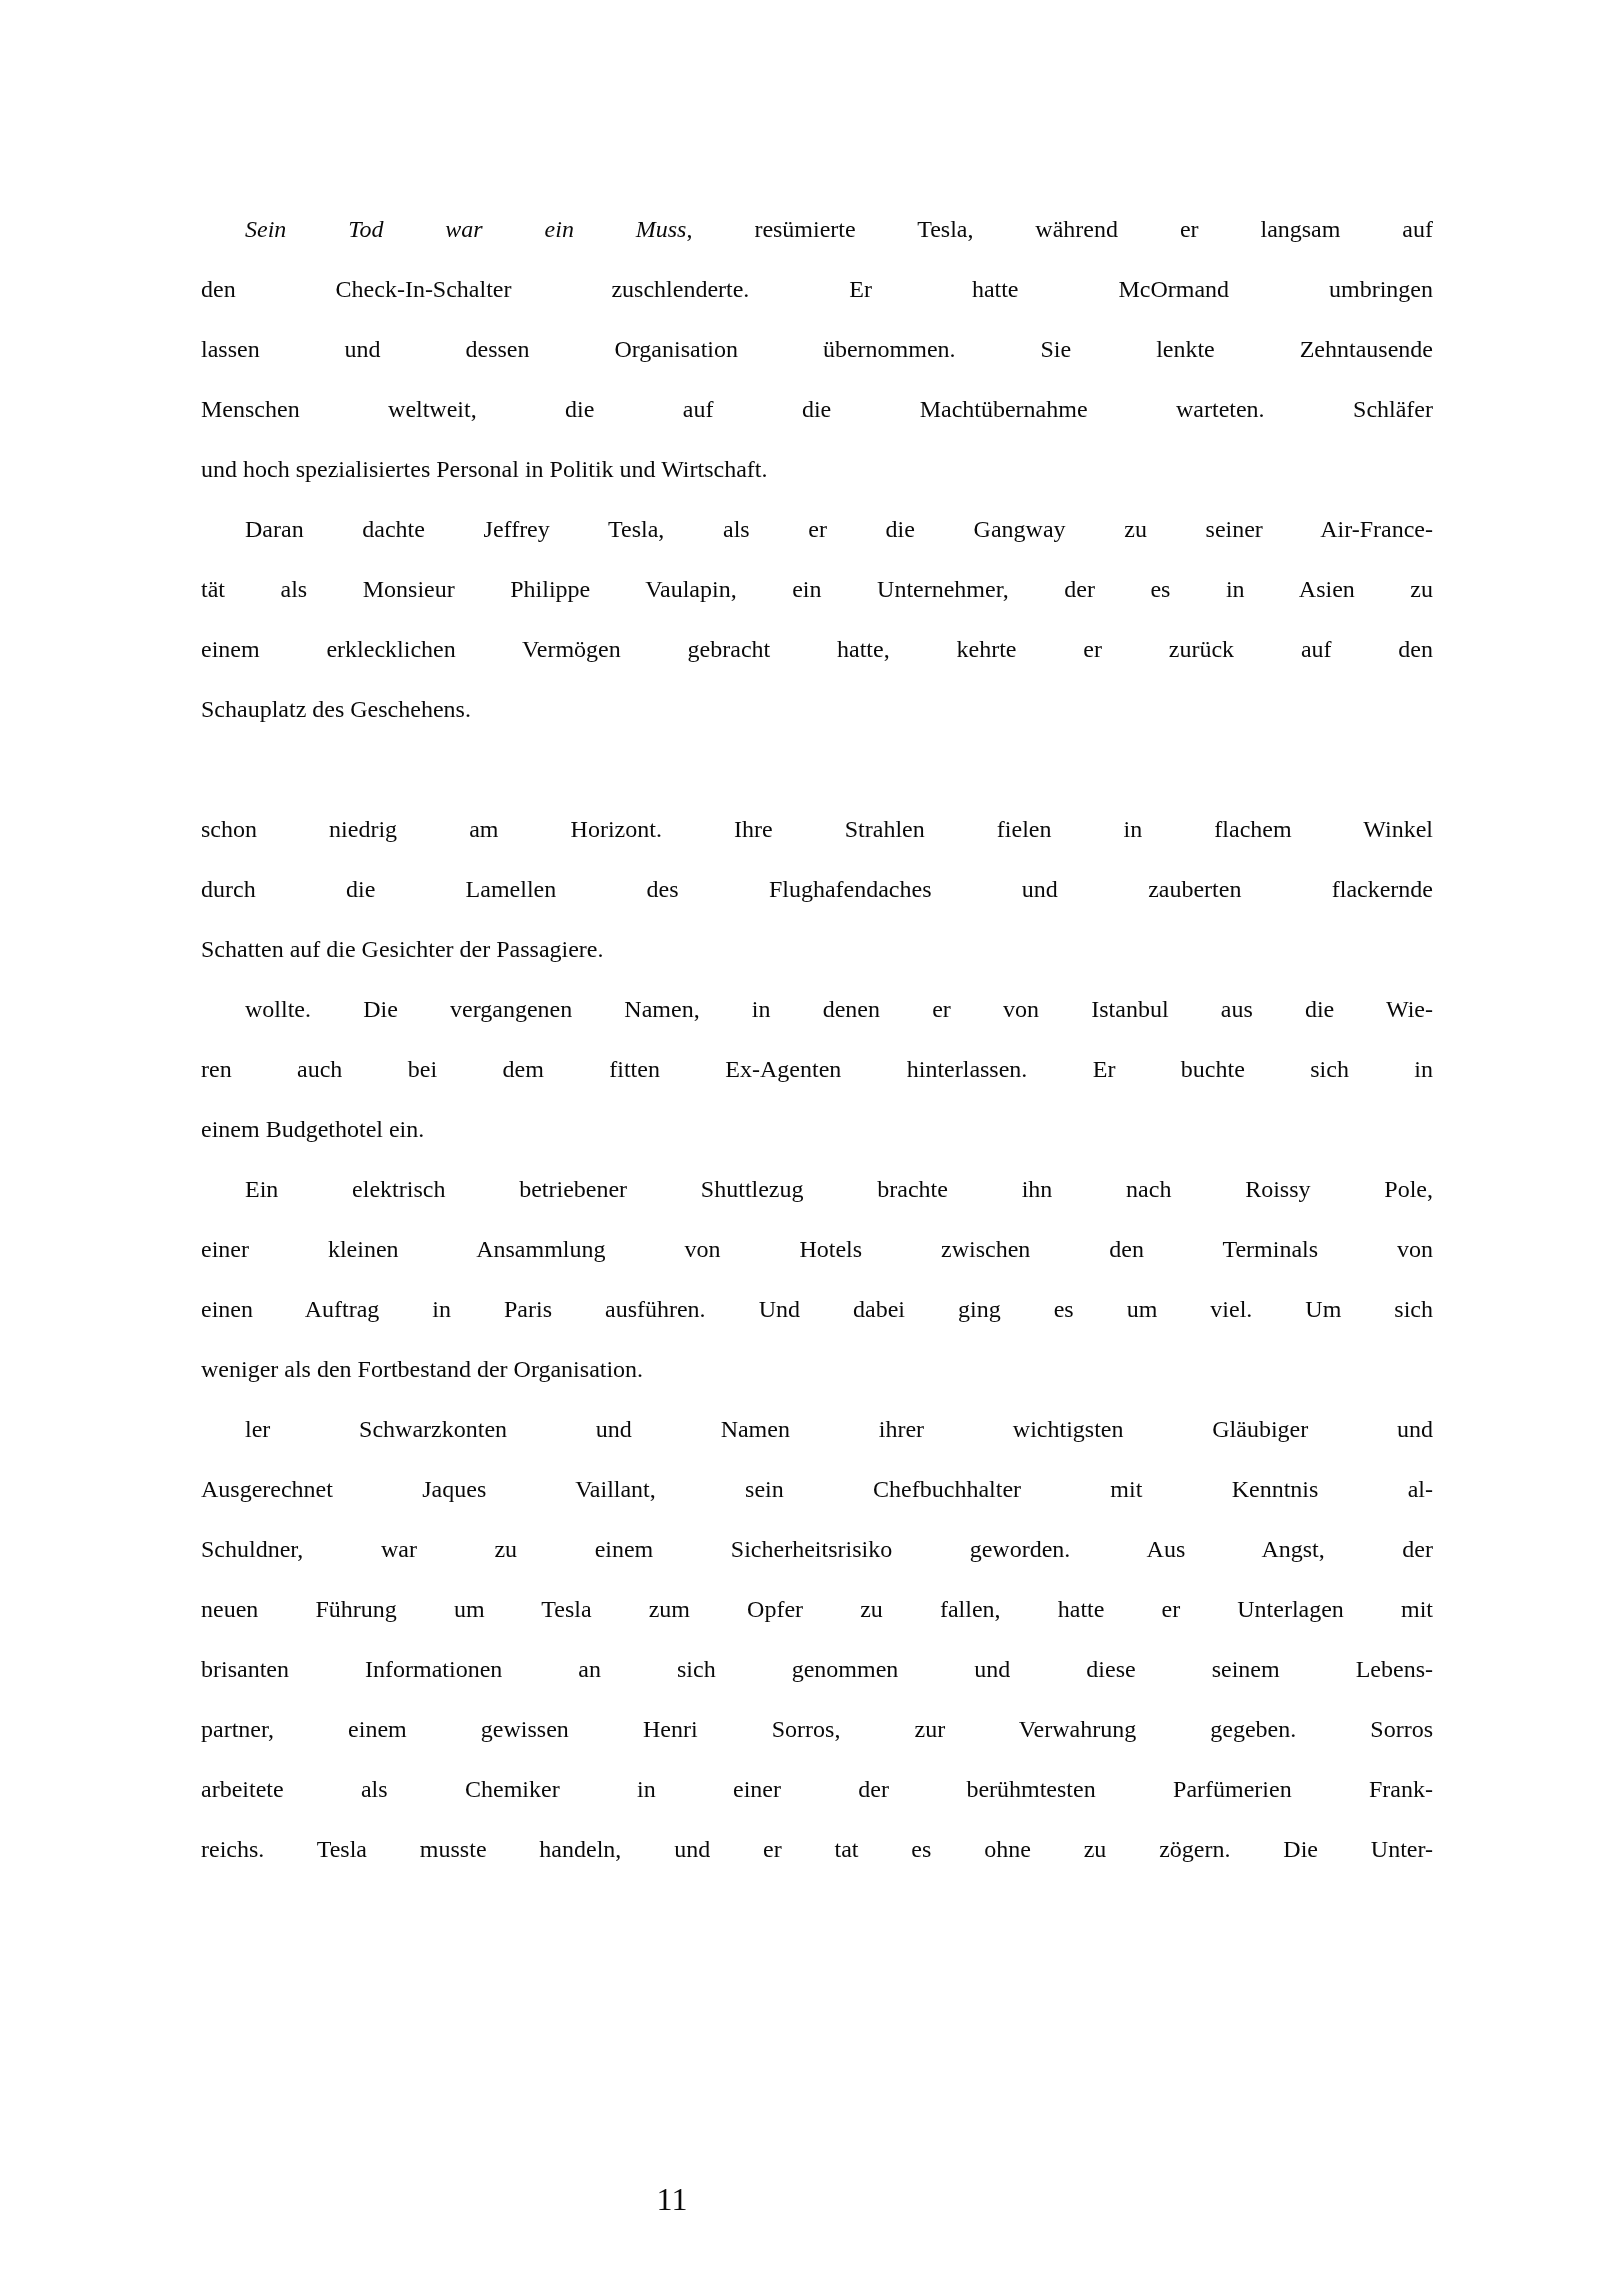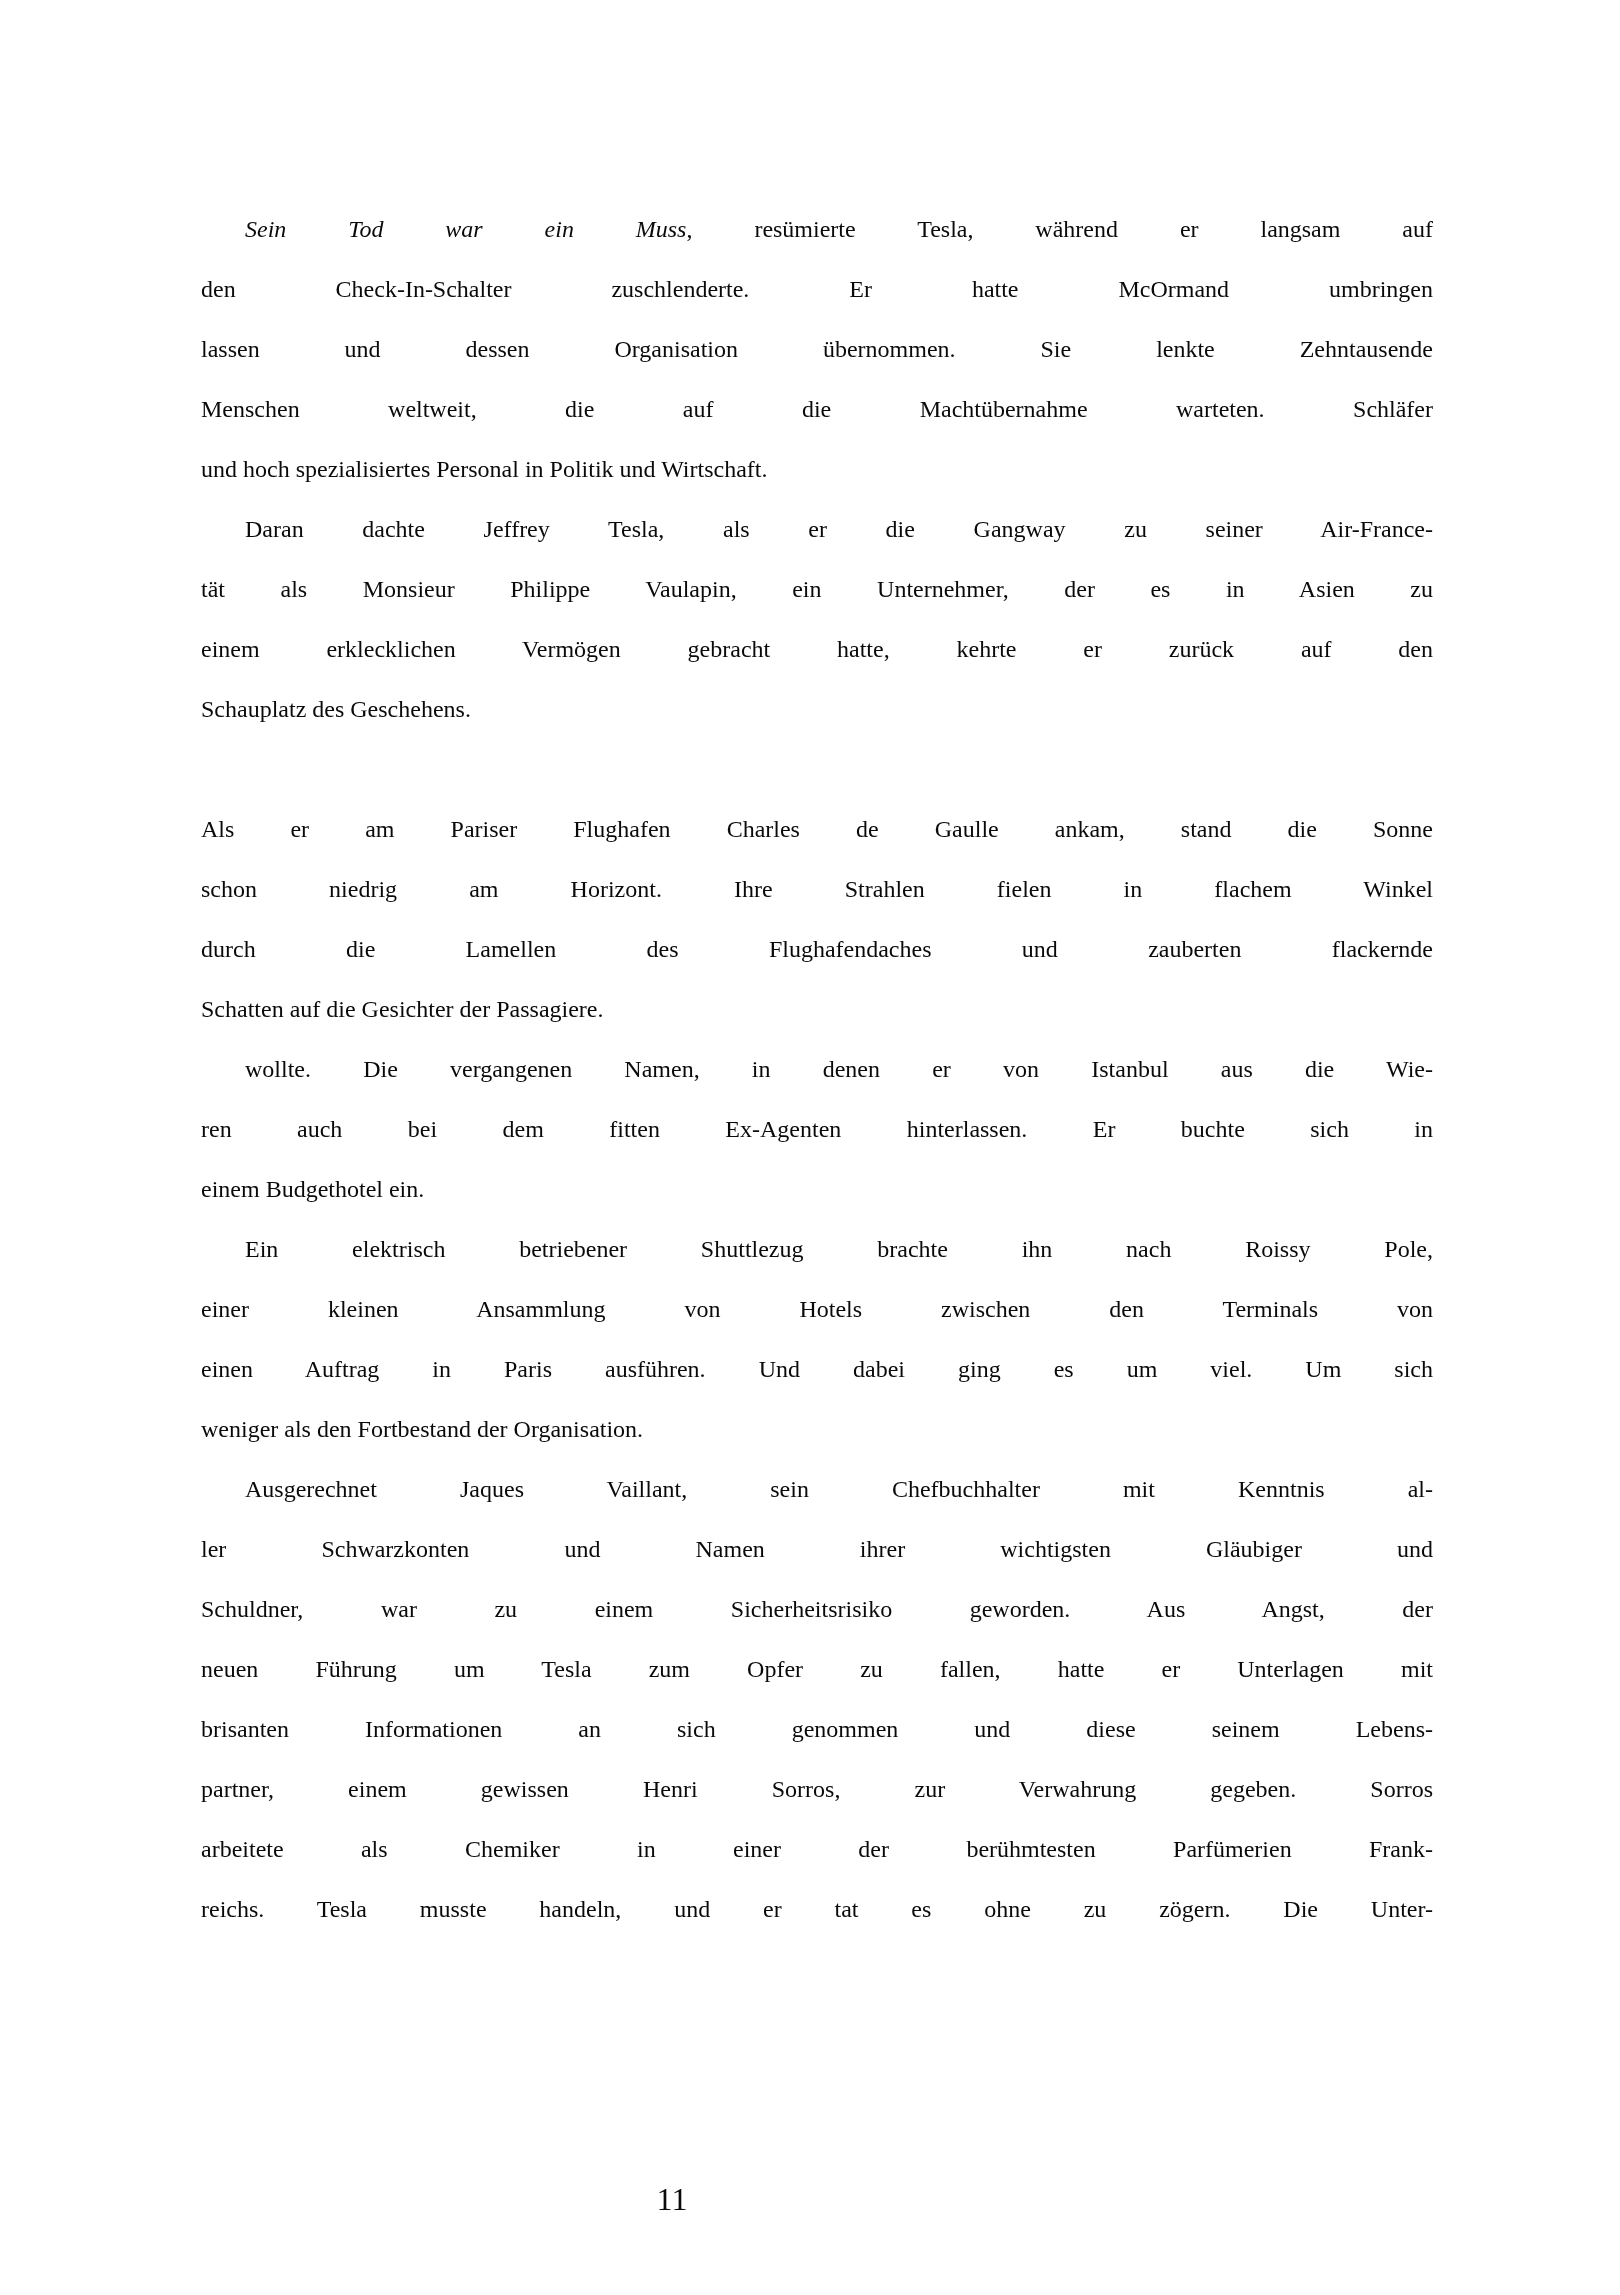--- a/index.html
+++ b/index.html
@@ -64,39 +64,38 @@
         <div class="line">Menschen weltweit, die auf die Machtübernahme warteten. Schläfer</div>
         <div class="line final">und hoch spezialisiertes Personal in Politik und Wirtschaft.</div>
       </div>
       <div class="paragraph indent">
         <div class="line">Daran dachte Jeffrey Tesla, als er die Gangway zu seiner Air-France-</div>
         <div class="line">tät als Monsieur Philippe Vaulapin, ein Unternehmer, der es in Asien zu</div>
         <div class="line">einem erklecklichen Vermögen gebracht hatte, kehrte er zurück auf den</div>
         <div class="line final">Schauplatz des Geschehens.</div>
       </div>
       <div class="paragraph break-before">
-        <div class="line">Als er am Pariser Flughafen Charles de Gaulle ankam, stand die Sonne</div>
         <div class="line">schon niedrig am Horizont. Ihre Strahlen fielen in flachem Winkel</div>
         <div class="line">durch die Lamellen des Flughafendaches und zauberten flackernde</div>
         <div class="line final">Schatten auf die Gesichter der Passagiere.</div>
       </div>
       <div class="paragraph indent">
         <div class="line">wollte. Die vergangenen Namen, in denen er von Istanbul aus die Wie-</div>
         <div class="line">ren auch bei dem fitten Ex-Agenten hinterlassen. Er buchte sich in</div>
         <div class="line final">einem Budgethotel ein.</div>
       </div>
       <div class="paragraph indent">
         <div class="line">Ein elektrisch betriebener Shuttlezug brachte ihn nach Roissy Pole,</div>
         <div class="line">einer kleinen Ansammlung von Hotels zwischen den Terminals von</div>
         <div class="line">einen Auftrag in Paris ausführen. Und dabei ging es um viel. Um sich</div>
         <div class="line final">weniger als den Fortbestand der Organisation.</div>
       </div>
       <div class="paragraph indent">
+        <div class="line">ler Schwarzkonten und Namen ihrer wichtigsten Gläubiger und</div>
         <div class="line">Ausgerechnet Jaques Vaillant, sein Chefbuchhalter mit Kenntnis al-</div>
-        <div class="line">ler Schwarzkonten und Namen ihrer wichtigsten Gläubiger und</div>
         <div class="line">Schuldner, war zu einem Sicherheitsrisiko geworden. Aus Angst, der</div>
         <div class="line">neuen Führung um Tesla zum Opfer zu fallen, hatte er Unterlagen mit</div>
         <div class="line">brisanten Informationen an sich genommen und diese seinem Lebens-</div>
         <div class="line">partner, einem gewissen Henri Sorros, zur Verwahrung gegeben. Sorros</div>
         <div class="line">arbeitete als Chemiker in einer der berühmtesten Parfümerien Frank-</div>
         <div class="line">reichs. Tesla musste handeln, und er tat es ohne zu zögern. Die Unter-</div>
       </div>
     </div>
   <div class="page-number">11</div>
 </div>

